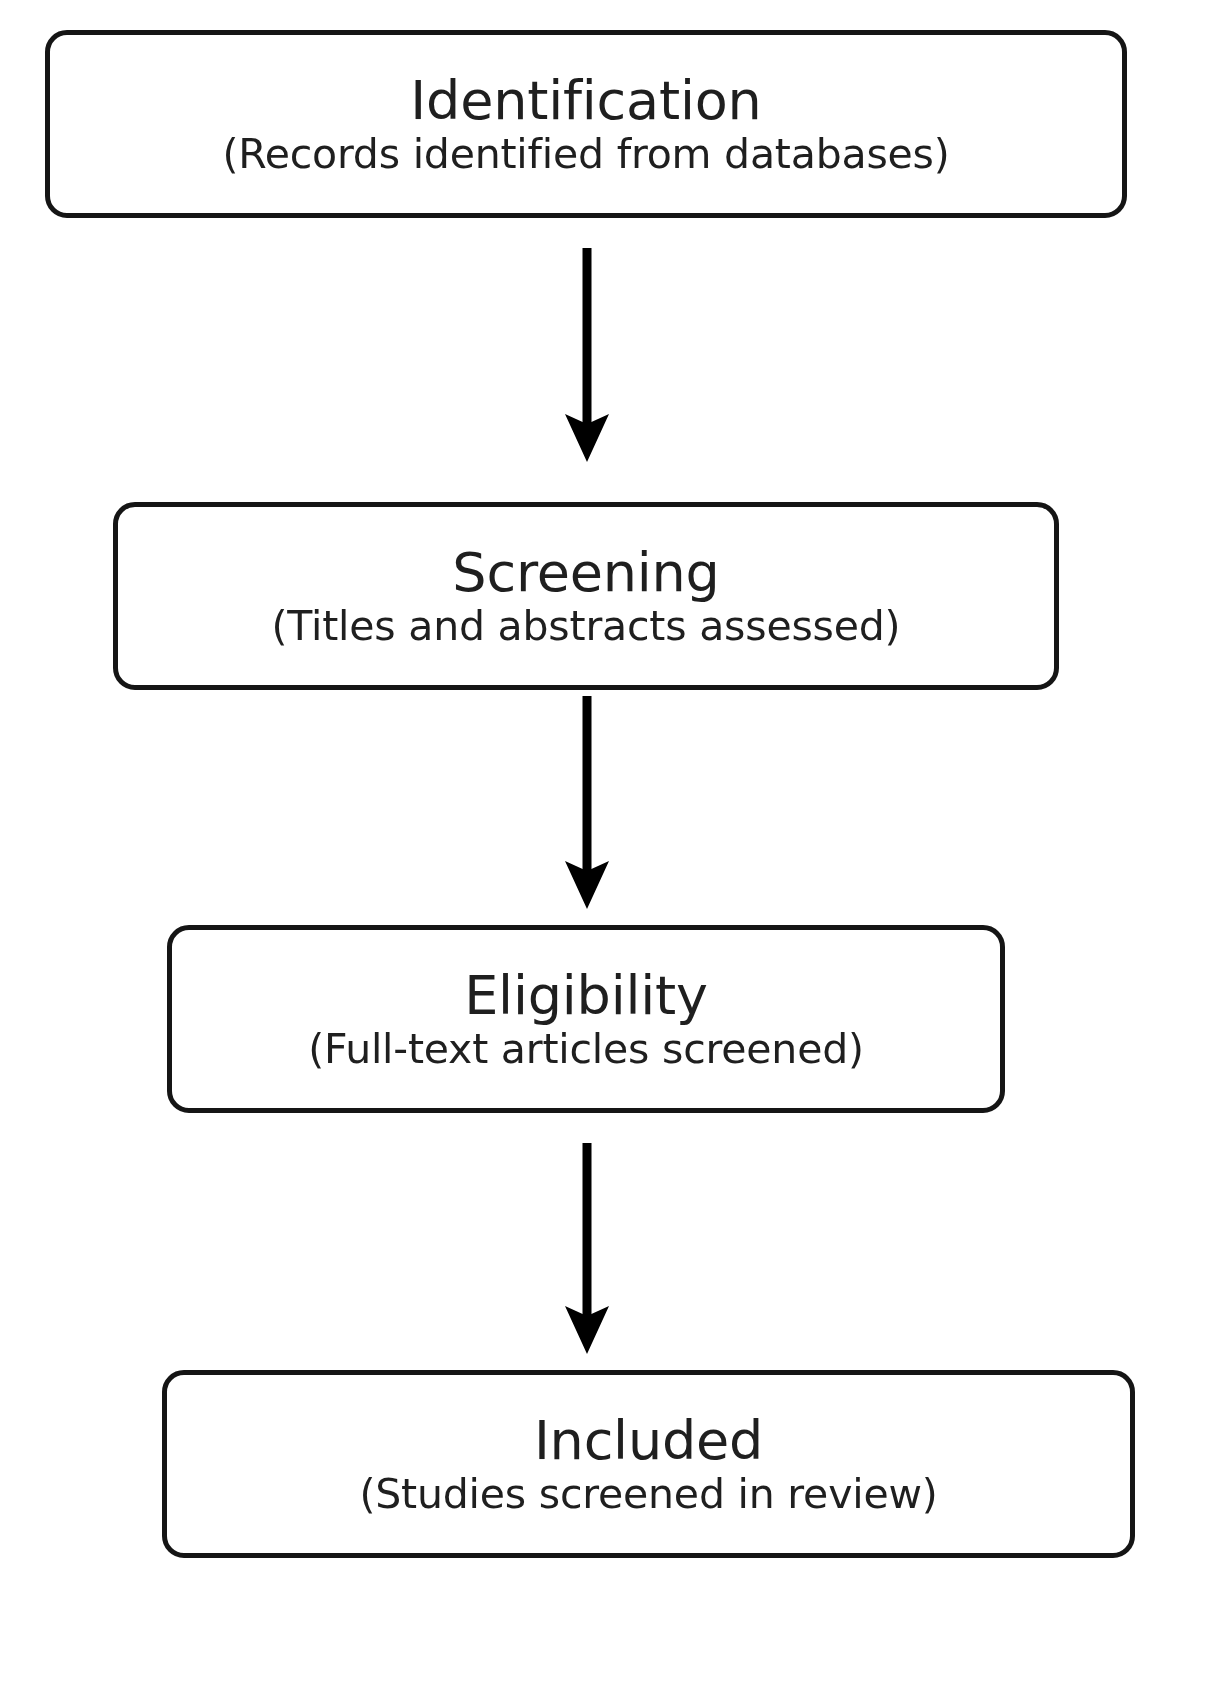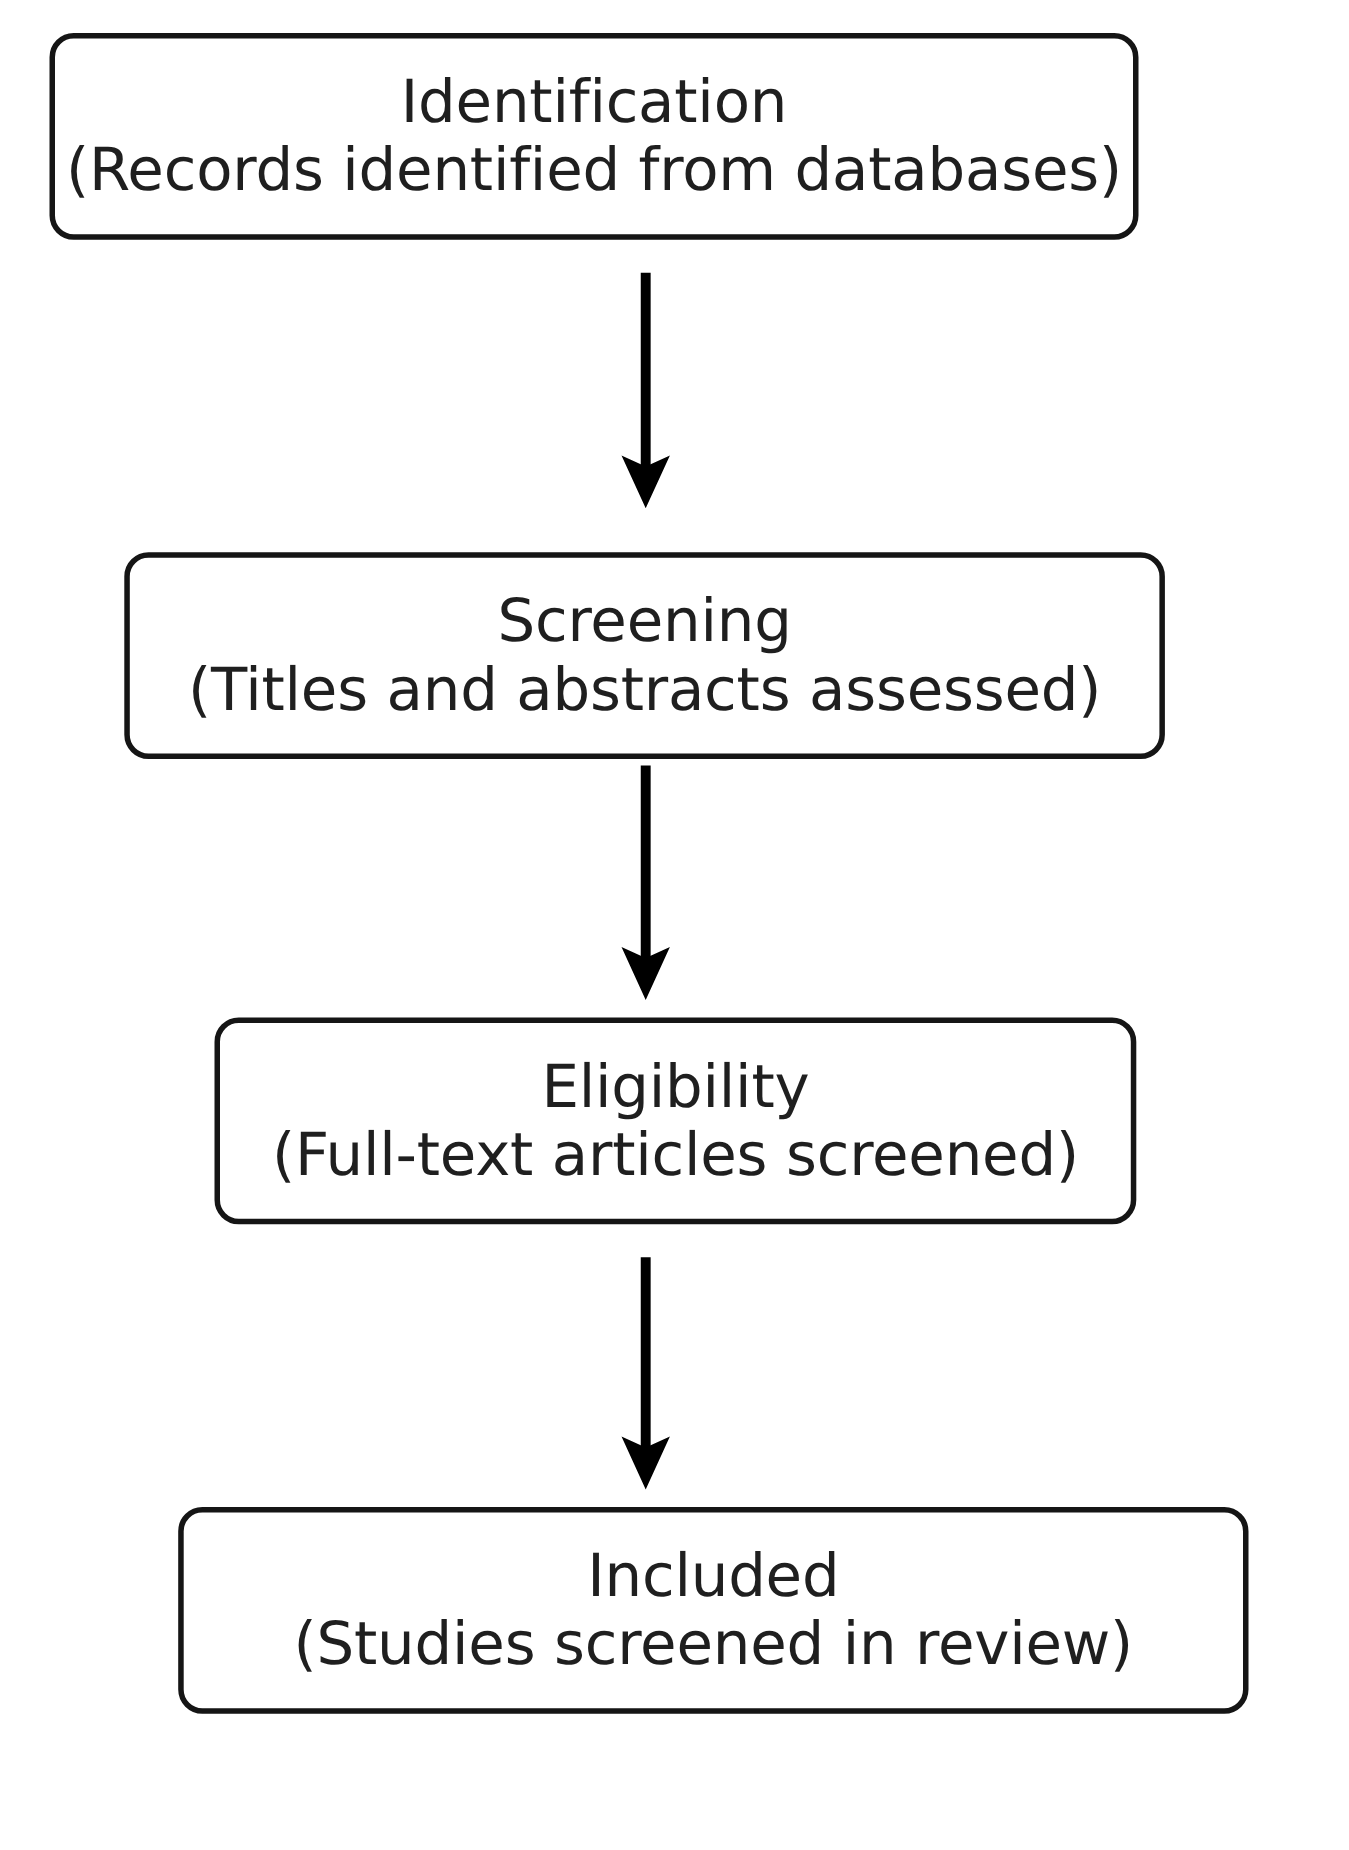--- a/index.html
+++ b/index.html
@@ -39,31 +39,31 @@
   .node-title,
   .node-subtitle {
     display: block;
     white-space: nowrap;
     font-weight: 400;
     color: #1f1f1f;
     letter-spacing: -0.2px;
   }
 
   .node-title  { font-size: 54px; }
-  .node-subtitle { font-size: 54px; }
+  .node-subtitle { font-size: 41px; }
 
   
   #node-identification {
-    left: 45px;  top: 30px;   width: 990px; height: 188px;
+    left: 45px;  top: 30px;   width: 1082px; height: 188px;
   }
   #node-screening {
     left: 113px; top: 478px;  width: 946px;  height: 188px; margin-top: 24px;
   }
   #node-eligibility {
-    left: 167px; top: 925px;  width: 838px;  height: 188px; margin-left: 28px;
+    left: 167px; top: 925px;  width: 838px;  height: 188px;
   }
   #node-included {
     left: 162px; top: 1370px; width: 973px;  height: 188px;
   }
 
   
   .connector {
     position: absolute;
     left: 540px;
     width: 94px;

